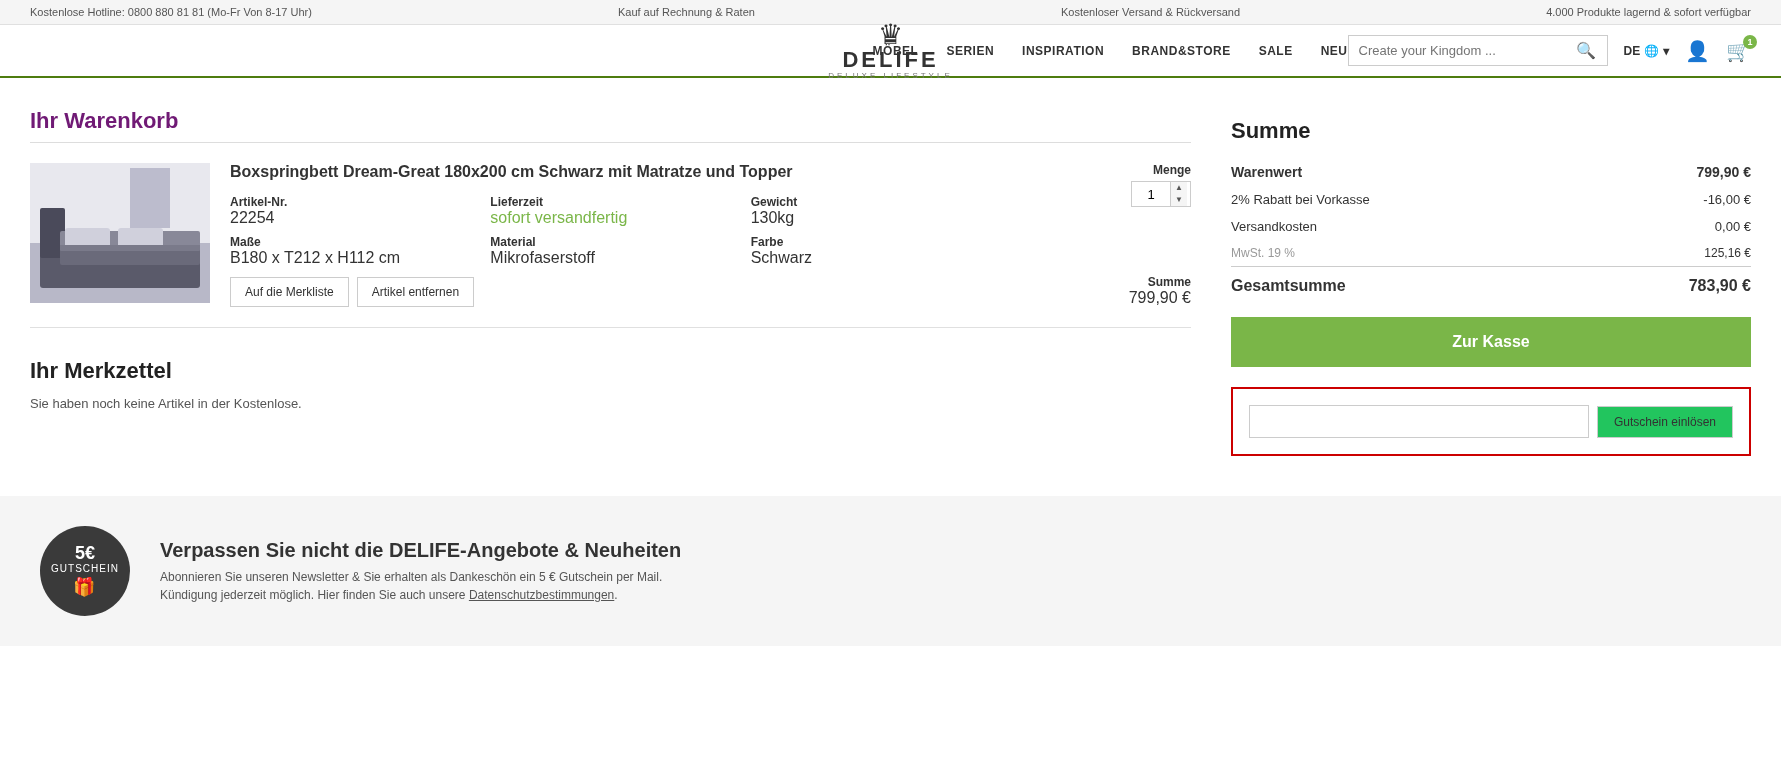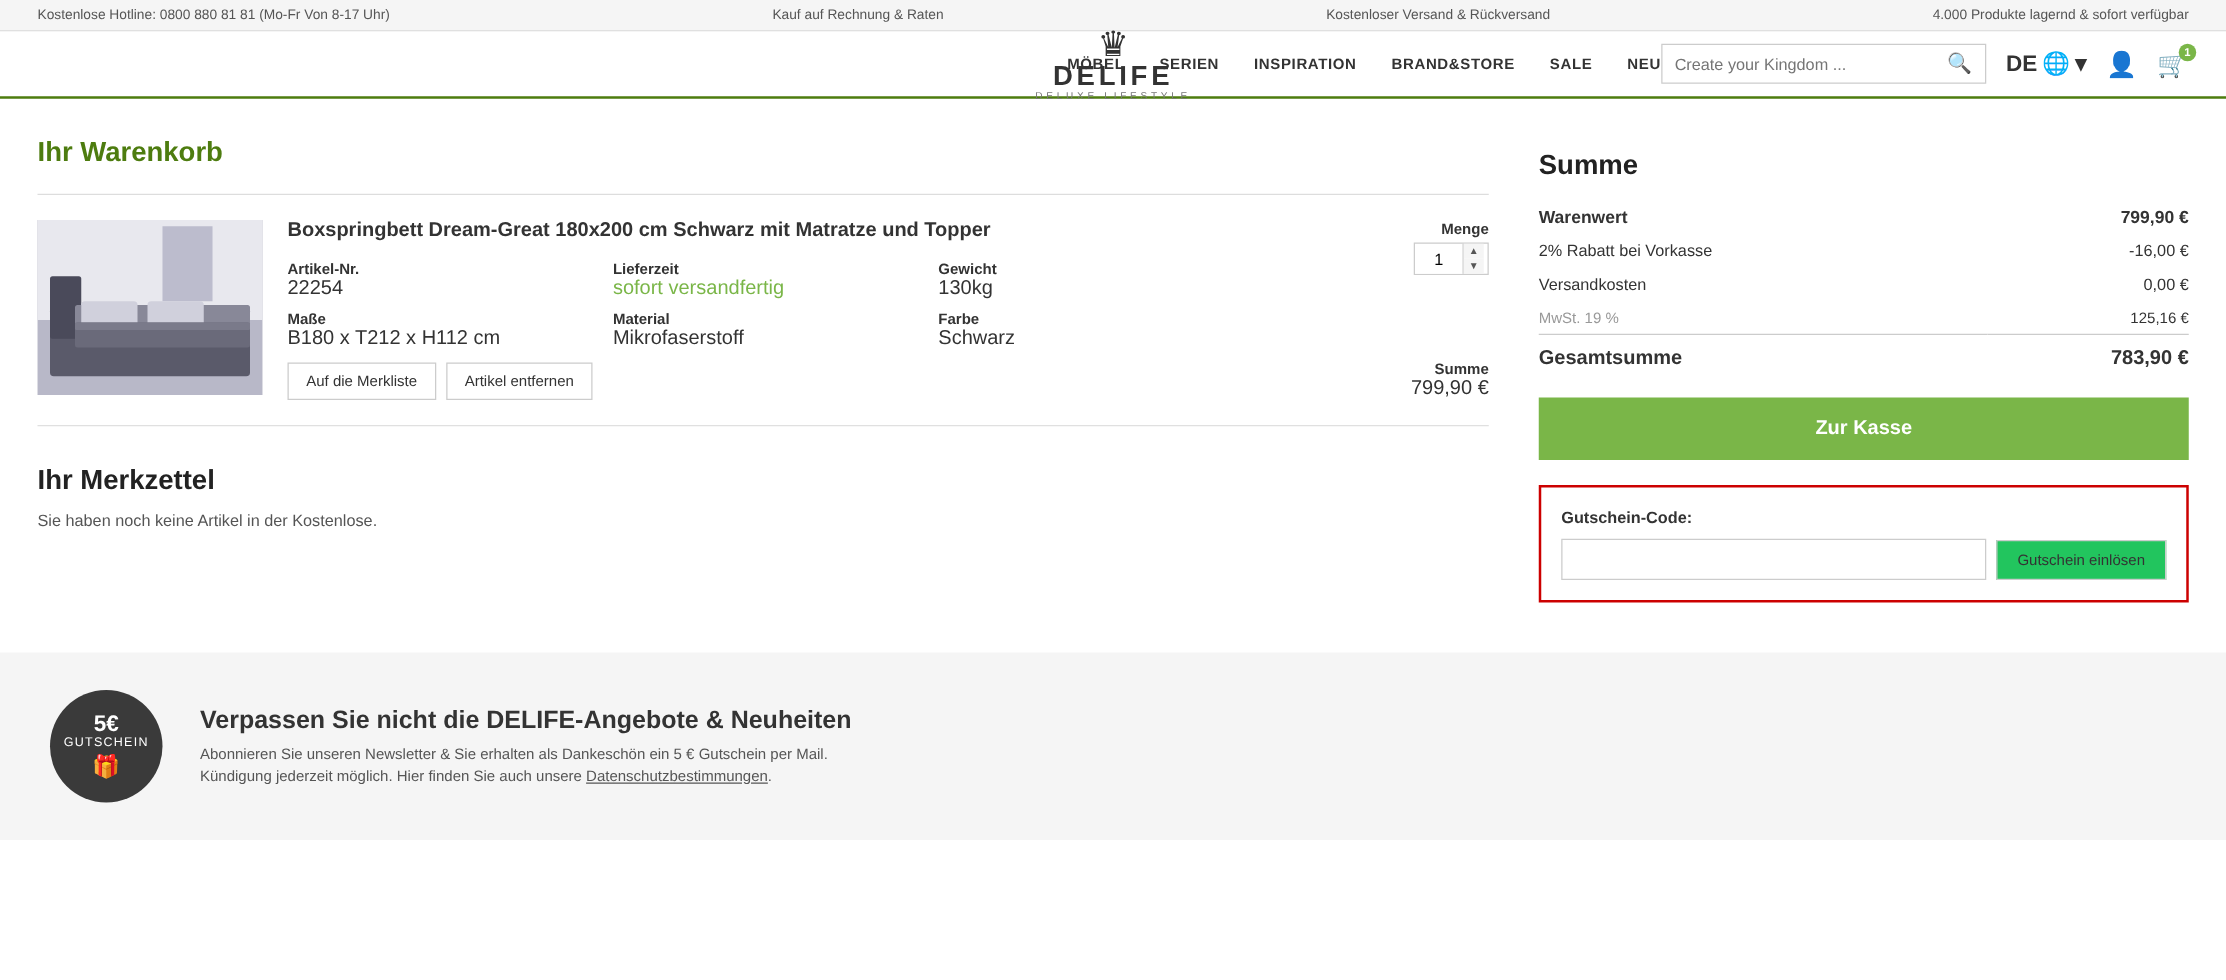--- a/index.html
+++ b/index.html
@@ -69,21 +69,21 @@
       width: 260px;
     }
     .search-box input {
       border: none;
       outline: none;
       width: 100%;
       font-size: 13px;
       color: #999;
     }
     .search-icon { cursor: pointer; color: #555; font-size: 16px; }
-    .lang-area { display: flex; align-items: center; gap: 4px; font-size: 18px; font-weight: 600; cursor: pointer; }
+    .lang-area { display: flex; align-items: center; gap: 4px; font-size: 12px; font-weight: 600; cursor: pointer; }
     .globe-icon, .user-icon, .cart-icon { font-size: 20px; cursor: pointer; color: #333; }
     .cart-wrapper { position: relative; }
     .cart-badge {
       position: absolute;
       top: -4px;
       right: -6px;
       background: #7ab648;
       color: #fff;
       border-radius: 50%;
       width: 14px;
@@ -102,22 +102,22 @@
       max-width: 1781px;
       margin: 0 auto;
       padding: 30px 30px 0 30px;
     }
     .cart-section { flex: 1; padding-right: 40px; }
     .sidebar-section { width: 520px; padding-top: 10px; }
 
     .section-title {
       font-size: 22px;
       font-weight: 700;
-      color: #4d7c0f;
-      margin-bottom: 20px;
+      color: #701a75;
+      margin-bottom: 8px;
     }
     .section-divider {
       border: none;
       border-top: 1px solid #ddd;
       margin-bottom: 20px;
     }
 
     
     .cart-item {
       display: flex;
@@ -463,21 +463,20 @@
       <tr class="gesamtsumme">
         <td>Gesamtsumme</td>
         <td>783,90 €</td>
       </tr>
     </tbody>
       </table>
 
     <button class="btn-kasse">Zur Kasse</button>
 
     <div class="gutschein-box">
-      <div class="gutschein-label">Gutschein-Code:</div>
       <div class="gutschein-row">
         <input type="text" class="gutschein-input" placeholder="" style="">
         <button class="btn-gutschein">Gutschein einlösen</button>
       </div>
     </div>
   </div>
 </div>
 
 <div class="footer-newsletter">
   <div class="coupon-badge">

